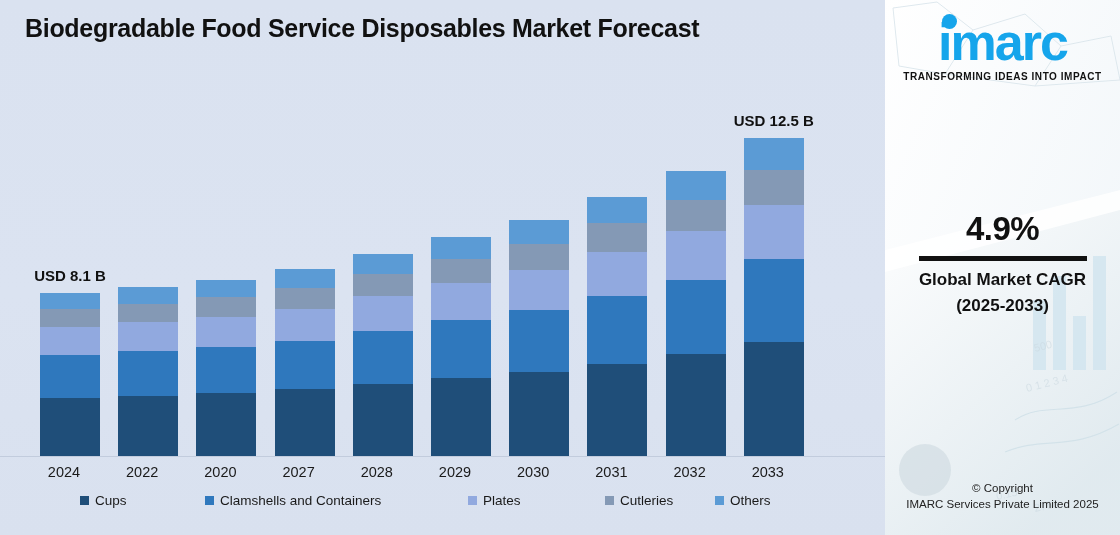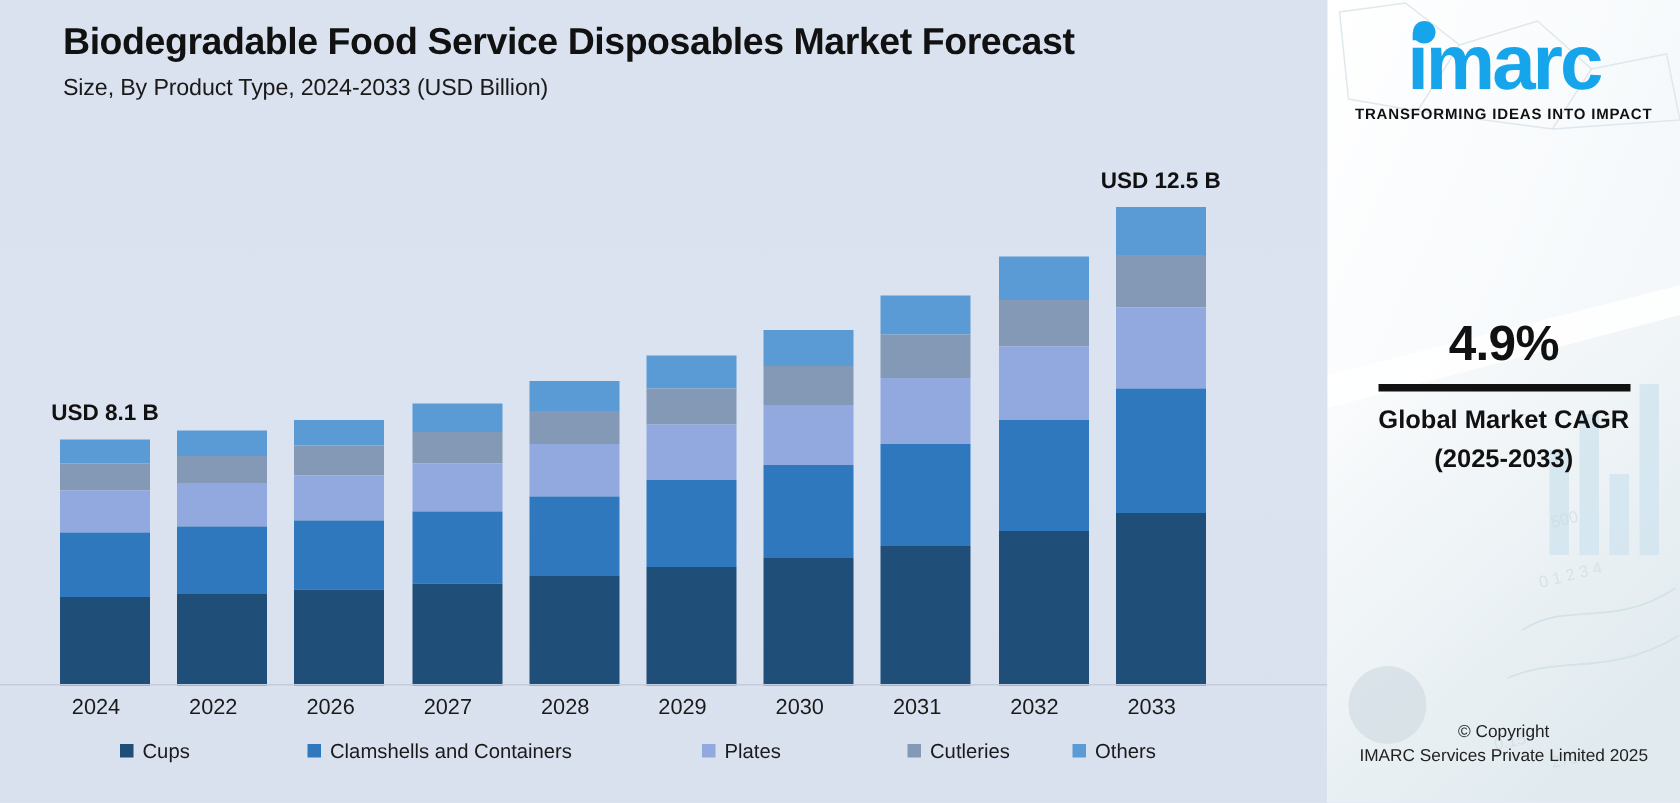--- a/index.html
+++ b/index.html
@@ -11,21 +11,21 @@
   }
   #page { position:relative; width:1120px; height:535px; display:flex; }
 
   
   #left-panel {
     position:relative;
     width:885px; height:535px;
     background:linear-gradient(180deg,#dae2f0 0%,#dbe3f1 55%,#d9e1ef 100%);
     flex:0 0 885px;
   }
-  #chart-header { padding:14px 0 0 42px; }
+  #chart-header { padding:14px 0 0 25px; }
   #chart-title {
     font-size:25px; font-weight:bold; color:#111;
     letter-spacing:-0.3px; white-space:nowrap;
   }
   #chart-subtitle {
     font-size:15.5px; color:#1a1a1a; margin-top:7px; letter-spacing:-0.1px;
   }
 
   #plot {
     position:absolute; left:0; top:105px; width:885px; height:352px;
@@ -93,21 +93,20 @@
 </style>
 </head>
 <body>
 
 <div id="page">
 
   <div id="left-panel">
 
     <div id="chart-header">
       <div id="chart-title">Biodegradable Food Service Disposables Market Forecast</div>
-      <div id="chart-subtitle">Size, By Product Type, 2024-2033 (USD Billion)</div>
     </div>
 
     <div id="plot">
         <div class="bar-group" style="left: 40px;">
           <div class="seg" style="height: 16.3953px; background: rgb(91, 155, 213);"></div>
           <div class="seg" style="height: 18.0146px; background: rgb(132, 153, 181);"></div>
           <div class="seg" style="height: 27.9327px; background: rgb(145, 169, 223);"></div>
           <div class="seg" style="height: 42.7088px; background: rgb(47, 120, 189);"></div>
           <div class="seg" style="height: 59.1041px; background: rgb(31, 78, 121);"></div>
           <div class="bar-value">USD 8.1 B</div>
@@ -175,21 +174,21 @@
           <div class="seg" style="height: 82.9886px; background: rgb(47, 120, 189);"></div>
           <div class="seg" style="height: 114.97px; background: rgb(31, 78, 121);"></div>
           <div class="bar-value">USD 12.5 B</div>
         </div>
       </div>
 
     <div id="axis-line"></div>
     <div id="x-labels">
         <div class="x-label" style="left: 29px;">2024</div>
         <div class="x-label" style="left: 107.2px;">2022</div>
-        <div class="x-label" style="left: 185.4px;">2026</div>
+        <div class="x-label" style="left: 185.4px;">2020</div>
         <div class="x-label" style="left: 263.6px;">2027</div>
         <div class="x-label" style="left: 341.8px;">2028</div>
         <div class="x-label" style="left: 420px;">2029</div>
         <div class="x-label" style="left: 498.2px;">2030</div>
         <div class="x-label" style="left: 576.4px;">2031</div>
         <div class="x-label" style="left: 654.6px; text-align: center;">2032</div>
         <div class="x-label" style="left: 732.8px;">2033</div>
       </div>
     <div id="legend">
         <div class="legend-item" style="left: 80px;">

